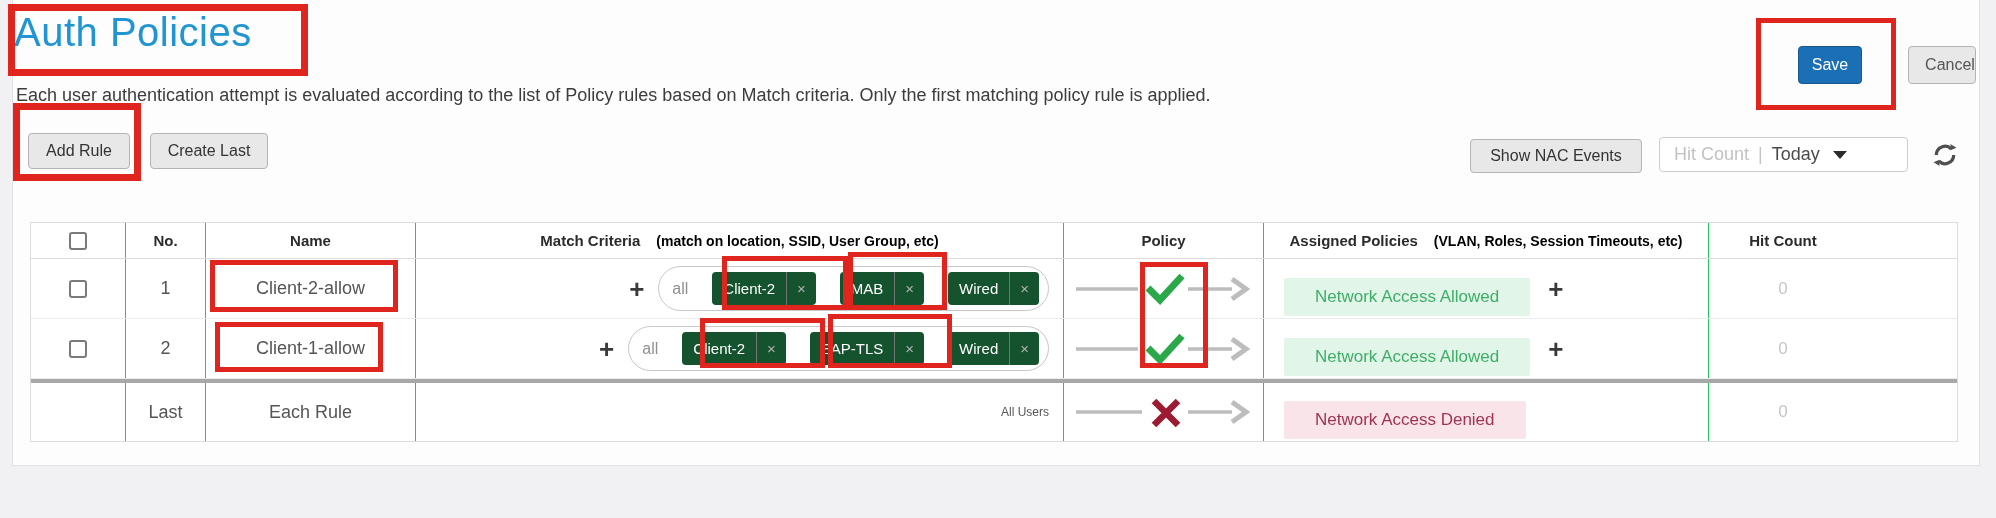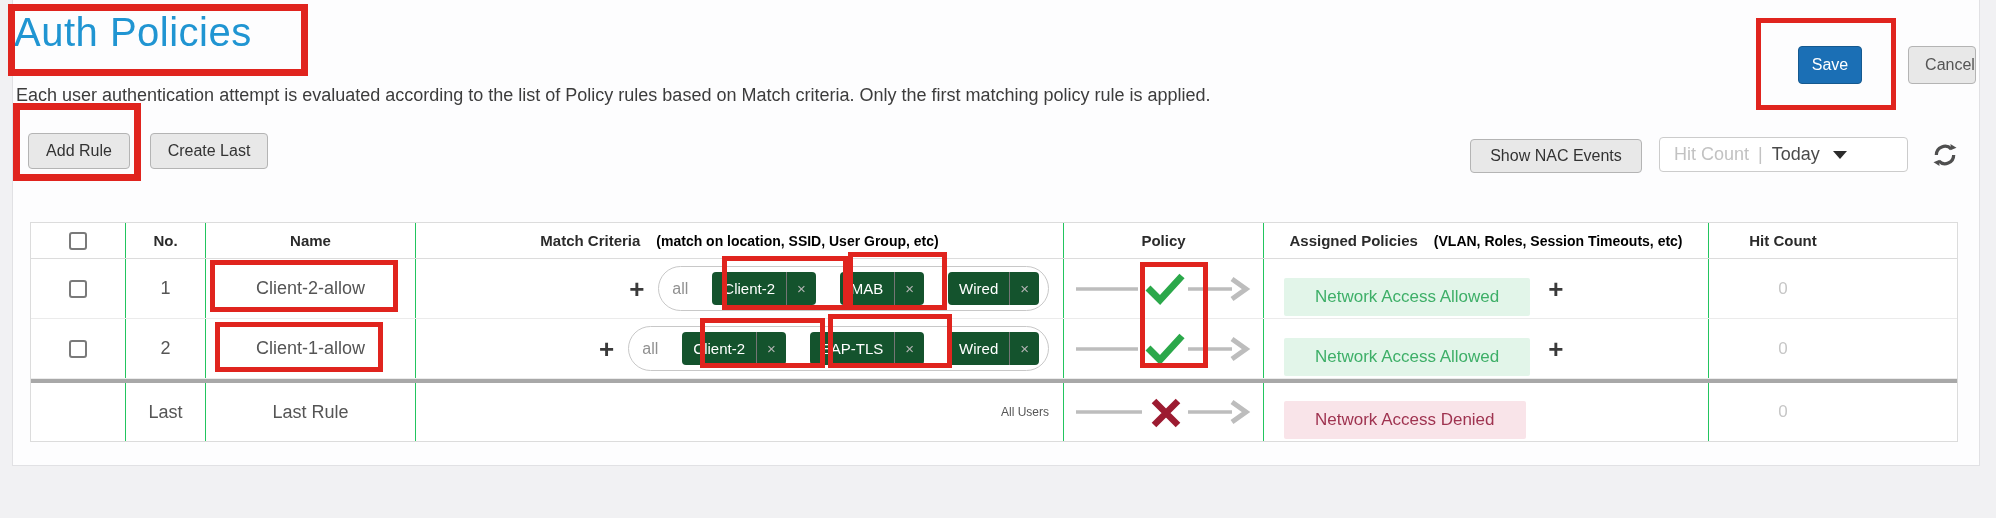--- a/index.html
+++ b/index.html
@@ -206,21 +206,21 @@
         <span class="plus">+</span>
       </div>
       <div class="cell col-hit">
           <span class="hit-val">0</span>
         </div>
     </div>
 
     <div class="trow tlast">
       <div class="cell col-check"></div>
       <div class="cell col-no">Last</div>
-      <div class="cell col-name">Last Rule</div>
+      <div class="cell col-name">Each Rule</div>
       <div class="cell col-match">
         <span class="all-users">All Users</span>
       </div>
       <div class="cell col-policy">
         <svg width="180" height="36" viewBox="0 0 180 36">
           <line x1="2" y1="18" x2="68" y2="18" stroke="#bdbdbd" stroke-width="3.5"></line>
           <path d="M80 7 L104 31 M104 7 L80 31" fill="none" stroke="var(--deny_red)" stroke-width="6.5"></path>
           <line x1="114" y1="18" x2="158" y2="18" stroke="#bdbdbd" stroke-width="3.5"></line>
           <path d="M158 8 L172 18 L158 28" fill="none" stroke="#bdbdbd" stroke-width="5"></path>
         </svg>

